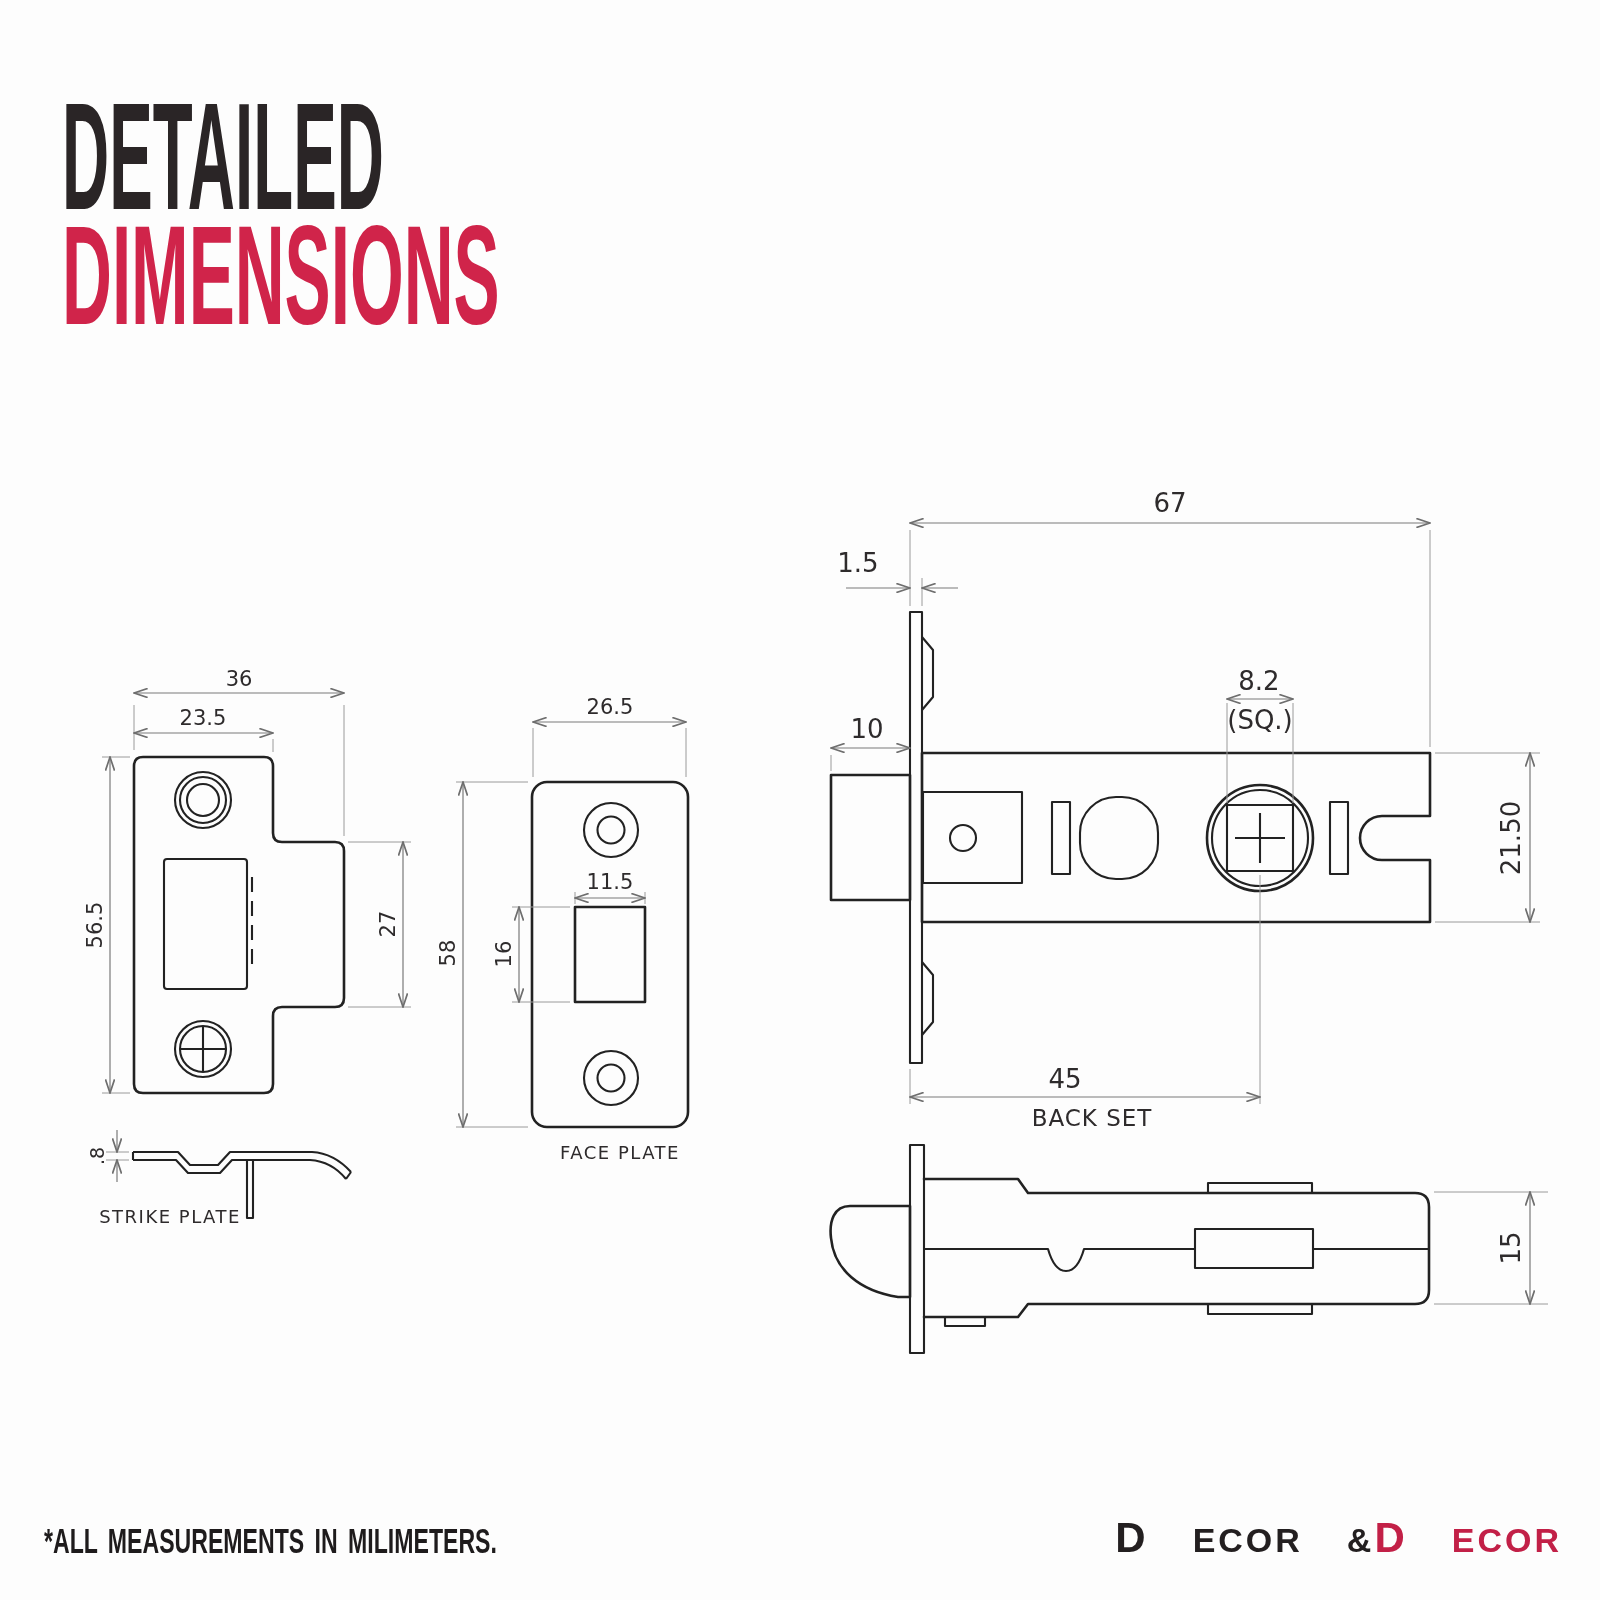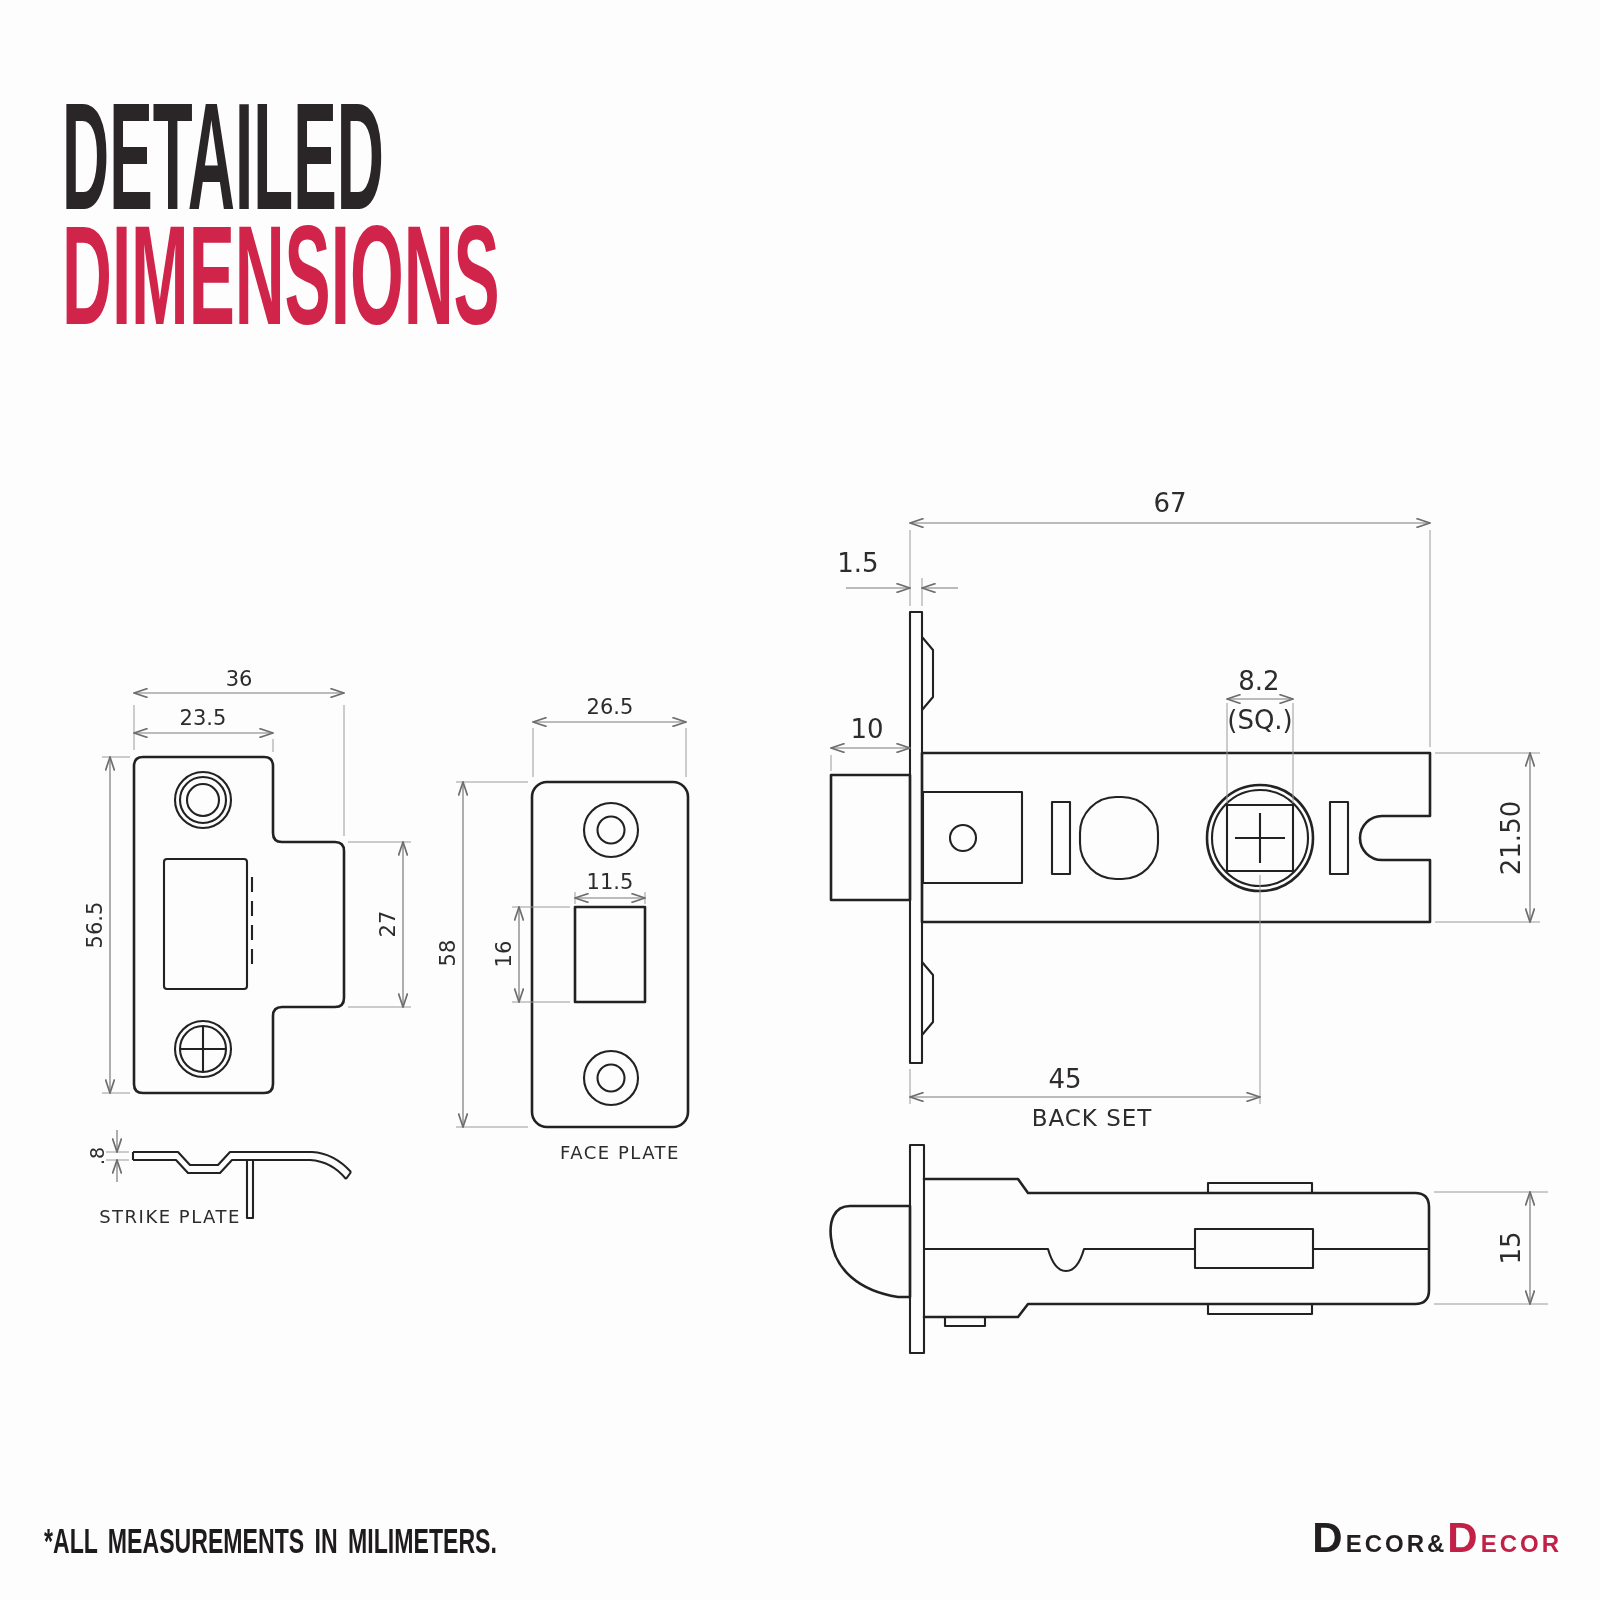--- a/index.html
+++ b/index.html
@@ -10,21 +10,21 @@
   .abs{position:absolute;white-space:nowrap;}
   .title-line{left:62px;line-height:1;font-weight:700;transform-origin:0 0;letter-spacing:0;}
   .t1{top:80px;font-size:152px;color:#2a2526;transform:scaleX(.43);}
   .t2{top:205px;font-size:141px;color:#d0244a;transform:scaleX(.49);}
   .footnote{
     left:44px;top:1523px;font-size:35px;font-weight:700;color:#1e1b1c;
     line-height:1;transform:scaleX(.66);transform-origin:0 0;word-spacing:6px;
   }
   .logo{right:38px;top:1517px;line-height:1;letter-spacing:3px;font-weight:700;}
   .logo .big{font-size:42px;}
-  .logo .small{font-size:24px;}
+  .logo .small{font-size:34px;margin-left:44px;}
   .logo .blk{color:#231f20;}
   .logo .red{color:#c22047;}
   svg text{font-family:"DejaVu Sans","Liberation Sans",sans-serif;fill:#2e2b2c;}
   svg .part{stroke:#222222;fill:none;stroke-width:2.6;stroke-linejoin:round;stroke-linecap:round;}
   svg .det{stroke:#222222;fill:none;stroke-width:2.1;stroke-linejoin:round;}
   svg .dim{stroke:#7a7a7a;fill:none;stroke-width:1.2;}
   svg .ext{stroke:#9a9a9a;fill:none;stroke-width:1;}
   svg .ts{font-size:21px;}
   svg .tl{font-size:26px;}
   svg .lbl{font-size:18px;letter-spacing:1.5px;}

